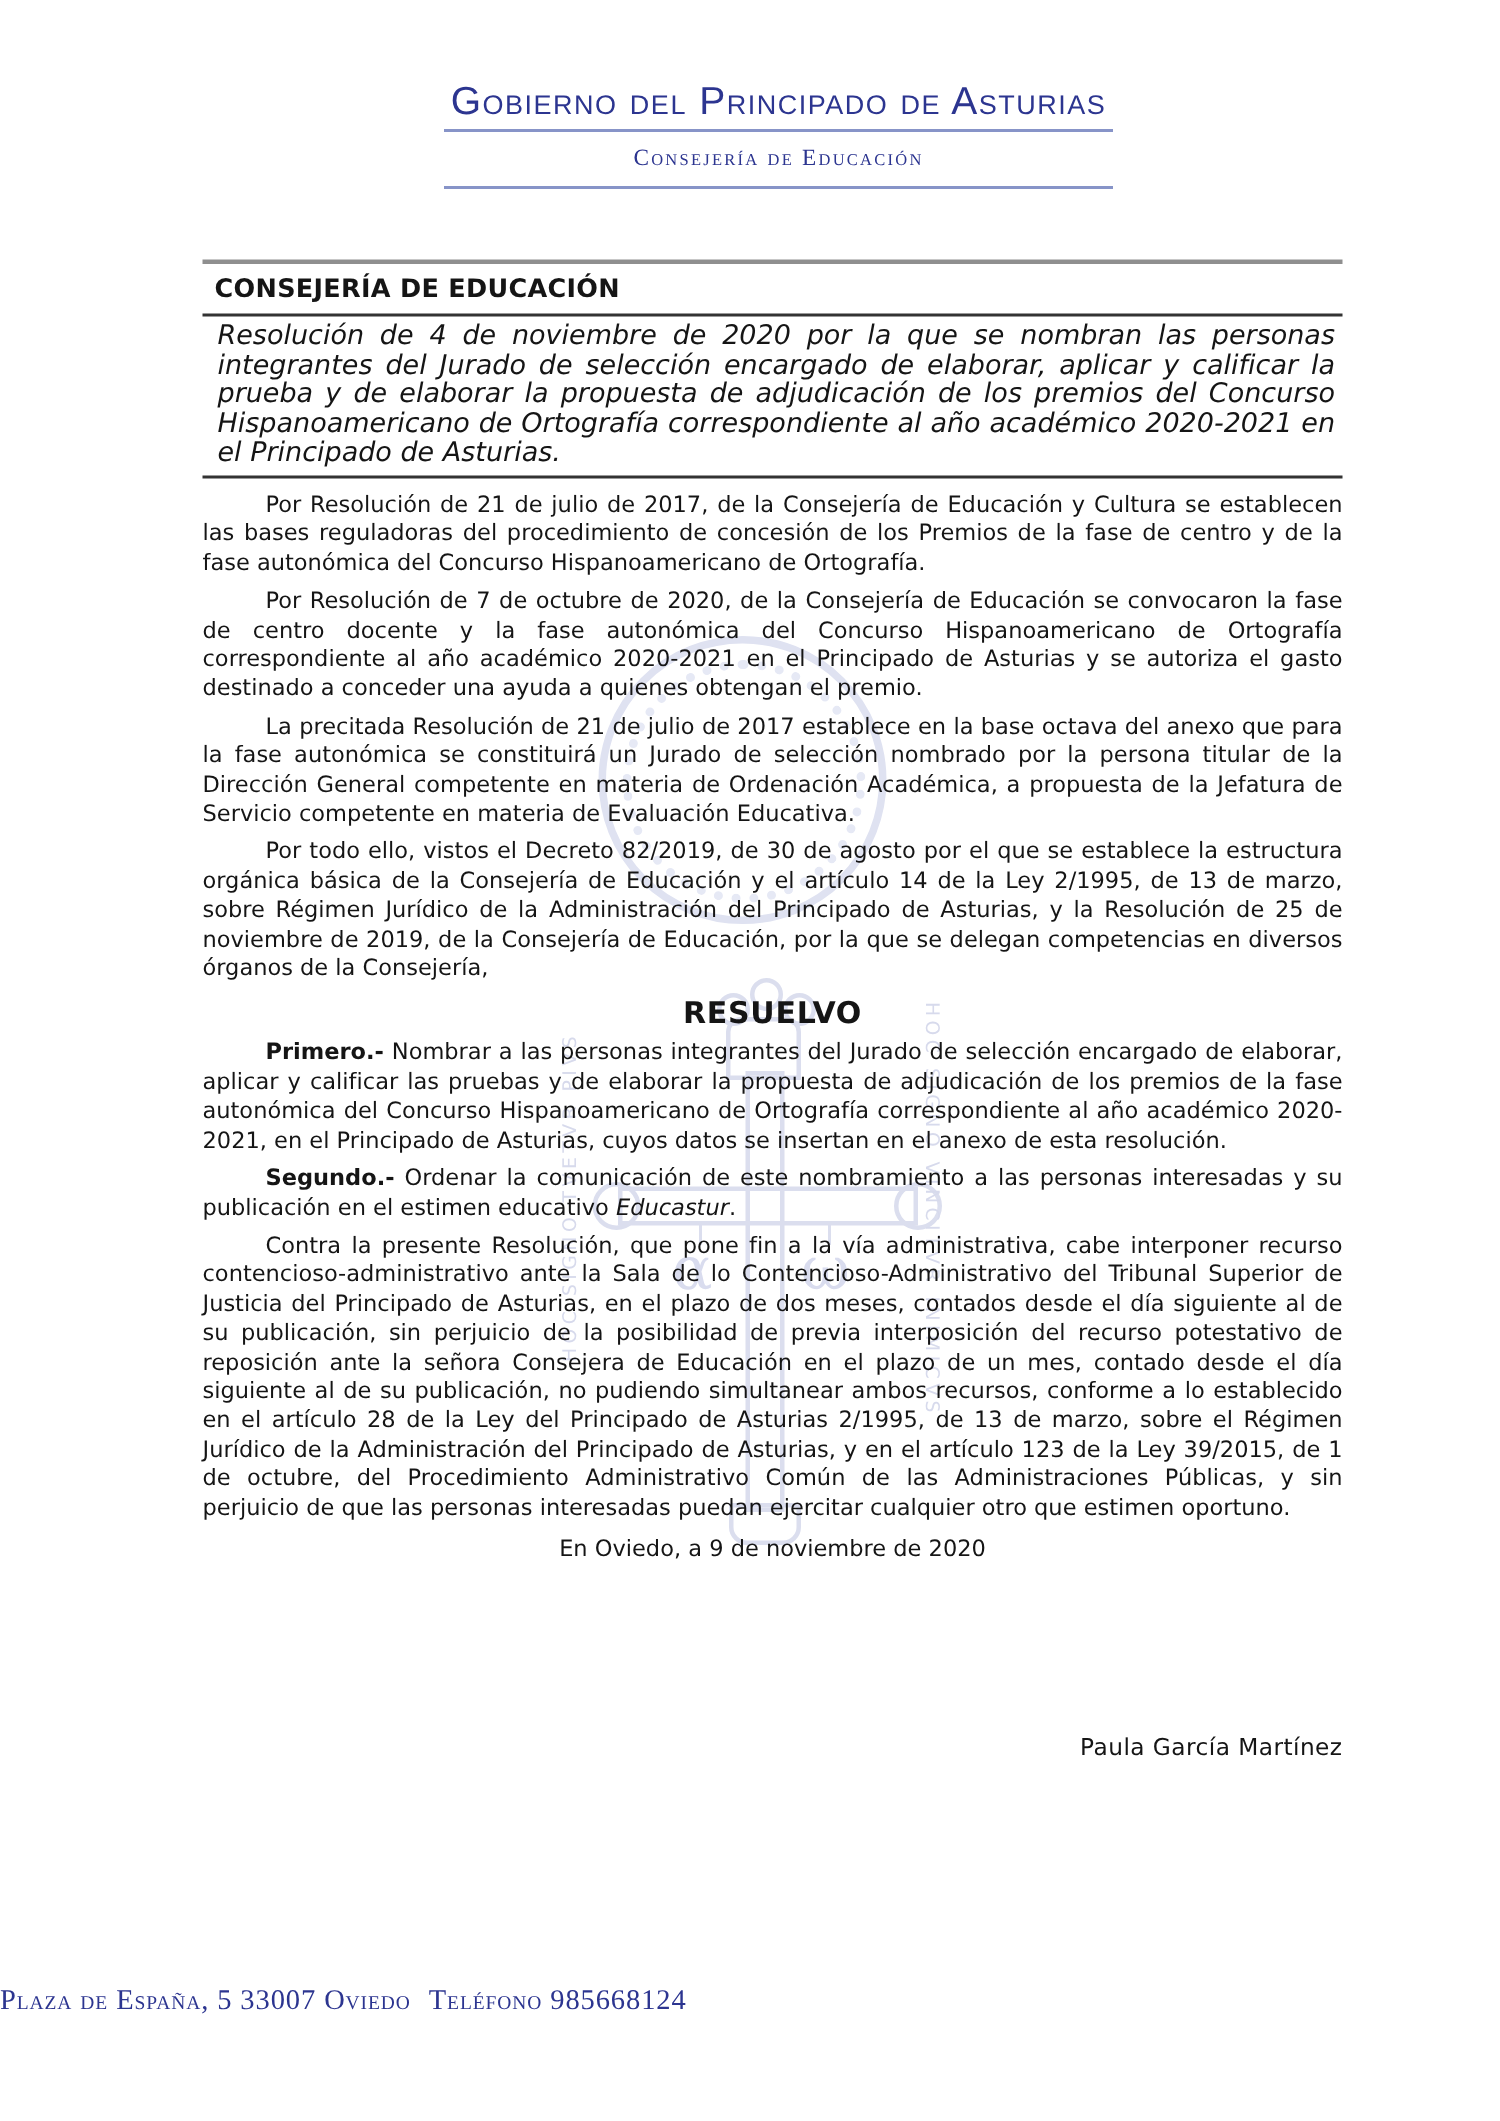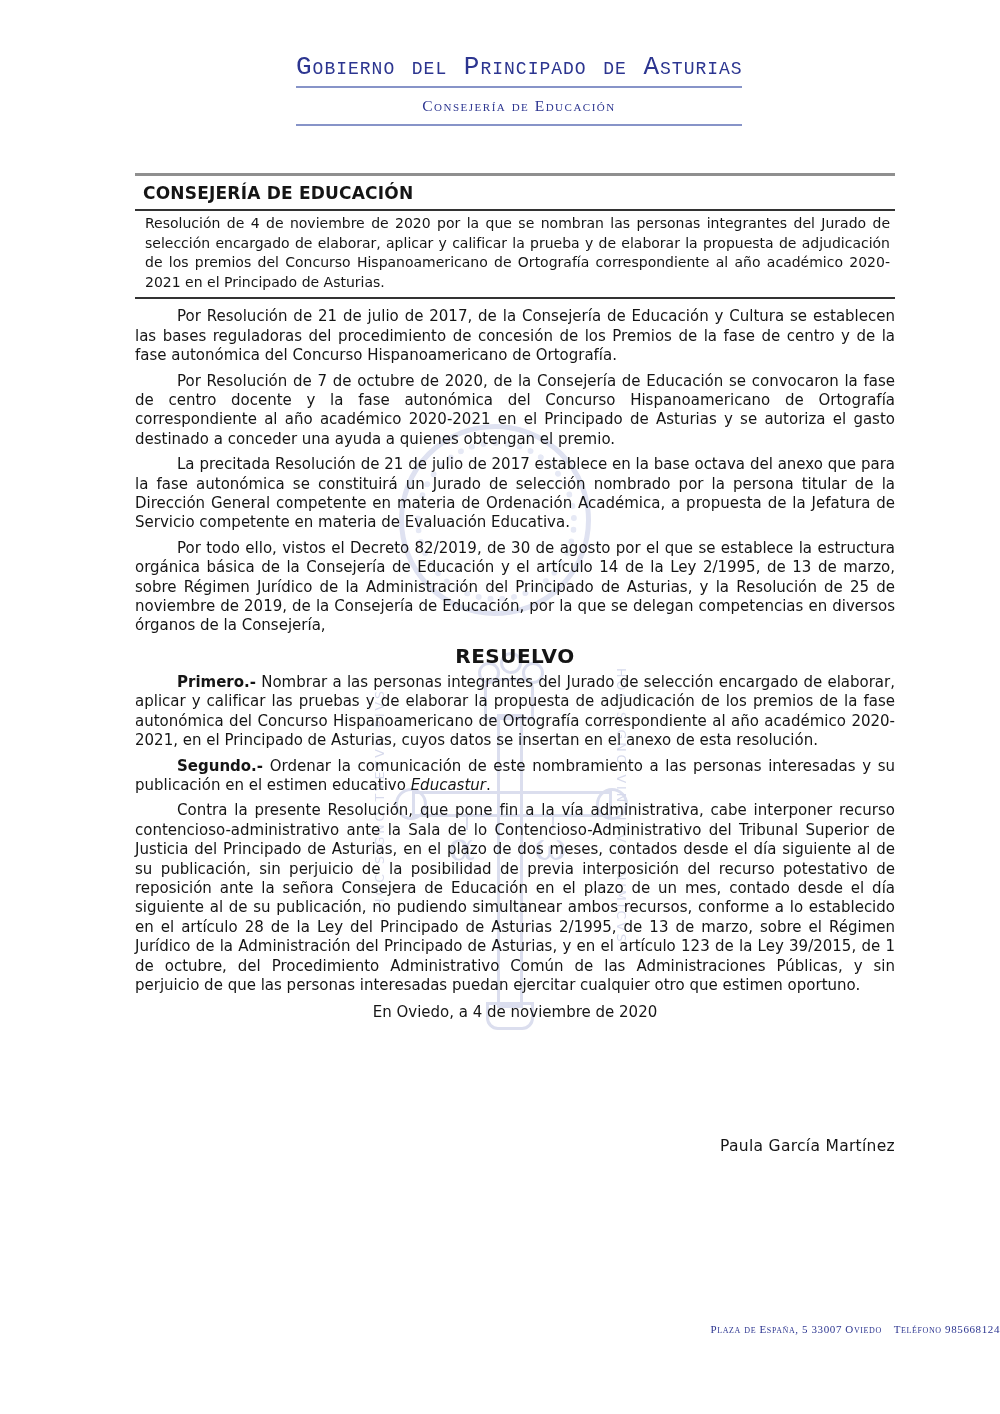--- a/index.html
+++ b/index.html
@@ -31,59 +31,59 @@
   .wm-alpha{left:448px;top:826px;}
   .wm-omega{left:534px;top:826px;}
   .wm-base{left:486px;top:1002px;width:42px;height:22px;border:3px solid #dbdeee;border-radius:0 0 12px 12px;}
   .wm-motto{color:#d7daec;font-size:12.5px;letter-spacing:3px;writing-mode:vertical-rl;white-space:nowrap;}
   .wm-motto.left{left:372px;top:668px;transform:rotate(180deg);height:240px;}
   .wm-motto.right{left:614px;top:668px;height:280px;}
 
   
   .org-header{position:absolute;left:296px;top:52px;width:446px;text-align:center;color:#2c3590;z-index:2;}
   .org-title{
-    font-family:Liberation Mono, monospace;font-variant:small-caps;
+    font-family:Liberation Sans, sans-serif;font-variant:small-caps;
     font-size:26px;line-height:30px;letter-spacing:1px;white-space:nowrap;
   }
   .org-rule{border-top:2px solid #8794c8;margin-top:4px;}
   .org-sub{
     font-family:"Liberation Serif","DejaVu Serif",serif;font-variant:small-caps;
     font-size:15.5px;line-height:18px;letter-spacing:1.5px;margin-top:9px;
   }
   .org-rule.second{margin-top:9px;}
 
   
   .content{position:absolute;left:135px;top:173px;width:760px;z-index:1;}
   .title-block{border-top:3px solid #8f8f8f;}
   .dept-heading{
     margin:5px 0 4px 8px;font-size:17px;line-height:24px;font-weight:bold;letter-spacing:0.2px;
   }
   .rule-thin{border-top:2px solid #333333;}
   .title-paragraph{
     margin:3px 5px 5px 10px;text-align:justify;
-    font-size:14px;line-height:19.6px;
+    font-size:18px;line-height:19.6px;font-style:italic;
   }
   .para{
     margin:6px 0;text-align:justify;text-indent:42px;
     font-size:15px;line-height:19.4px;
   }
   .para.first{margin-top:8px;}
   .resuelvo{
     margin:10px 0 7px 0;text-align:center;font-size:20px;font-weight:bold;letter-spacing:0.5px;
     line-height:20px;
   }
   .center-line{margin:8px 0 2px 0;text-align:center;text-indent:0;font-size:15px;line-height:19.4px;}
   .center-line.role{margin-top:6px;}
   .signature{margin-top:114px;text-align:right;font-size:15.5px;letter-spacing:0.3px;}
 
   
   .page-footer{
-    position:absolute;left:0;top:1323px;width:100%;text-align:right;z-index:1;
+    position:absolute;left:0;top:1323px;width:100%;text-align:left;z-index:1;
     color:#2c3590;font-family:"Liberation Serif","DejaVu Serif",serif;
-    font-variant:small-caps;font-size:11px;letter-spacing:0.6px;
+    font-variant:small-caps;font-size:19px;letter-spacing:0.6px;
   }
   .page-footer .phone{margin-left:12px;}
 </style>
 </head>
 <body>
 
 <div class="page">
 
   <div class="watermark" aria-hidden="true">
     <div class="wm-ring"></div>
@@ -127,21 +127,21 @@
     <p class="para">Por todo ello, vistos el Decreto 82/2019, de 30 de agosto por el que se establece la estructura orgánica básica de la Consejería de Educación y el artículo 14 de la Ley 2/1995, de 13 de marzo, sobre Régimen Jurídico de la Administración del Principado de Asturias, y la Resolución de 25 de noviembre de 2019, de la Consejería de Educación, por la que se delegan competencias en diversos órganos de la Consejería,</p>
 
     <h2 class="resuelvo">RESUELVO</h2>
 
     <p class="para"><strong>Primero.-</strong><span> Nombrar a las personas integrantes del Jurado de selección encargado de elaborar, aplicar y calificar las pruebas y de elaborar la propuesta de adjudicación de los premios de la fase autonómica del Concurso Hispanoamericano de Ortografía correspondiente al año académico 2020-2021, en el Principado de Asturias, cuyos datos se insertan en el anexo de esta resolución.</span></p>
 
     <p class="para"><strong>Segundo.-</strong><span> Ordenar la comunicación de este nombramiento a las personas interesadas y su publicación en el estimen educativo </span><em>Educastur</em><span>.</span></p>
 
     <p class="para">Contra la presente Resolución, que pone fin a la vía administrativa, cabe interponer recurso contencioso-administrativo ante la Sala de lo Contencioso-Administrativo del Tribunal Superior de Justicia del Principado de Asturias, en el plazo de dos meses, contados desde el día siguiente al de su publicación, sin perjuicio de la posibilidad de previa interposición del recurso potestativo de reposición ante la señora Consejera de Educación en el plazo de un mes, contado desde el día siguiente al de su publicación, no pudiendo simultanear ambos recursos, conforme a lo establecido en el artículo 28 de la Ley del Principado de Asturias 2/1995, de 13 de marzo, sobre el Régimen Jurídico de la Administración del Principado de Asturias, y en el artículo 123 de la Ley 39/2015, de 1 de octubre, del Procedimiento Administrativo Común de las Administraciones Públicas, y sin perjuicio de que las personas interesadas puedan ejercitar cualquier otro que estimen oportuno.</p>
 
-    <p class="center-line">En Oviedo, a 4 de noviembre de 2020</p>
+    <p class="center-line">En Oviedo, a 9 de noviembre de 2020</p>
 
     <p class="signature">Paula García Martínez</p>
   </main>
 
   <footer class="page-footer">
     <span>Plaza de España, 5 33007 Oviedo</span><span class="phone">Teléfono 985668124</span>
   </footer>
 
 </div>
 

